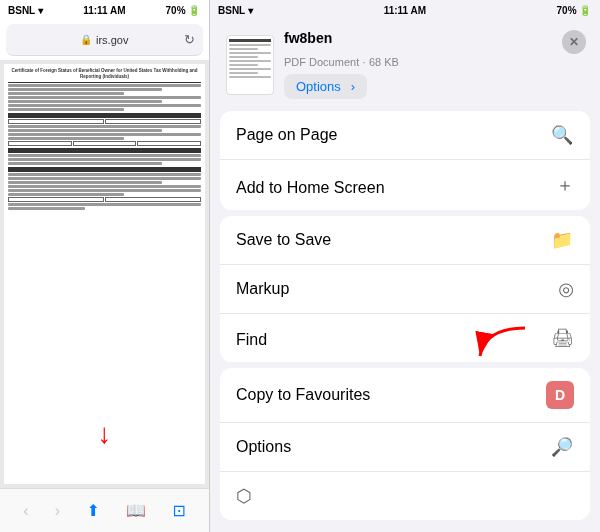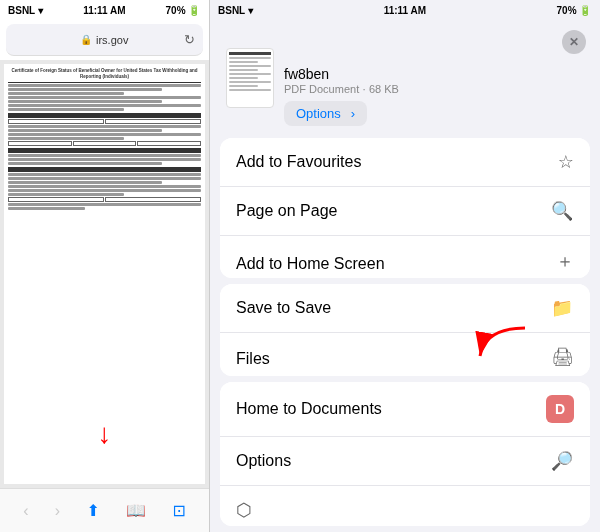--- a/index.html
+++ b/index.html
@@ -212,28 +212,27 @@
     .thumb-line.short { width: 70%; }
     .thumb-line.full { width: 100%; }
     .thumb-title-line {
       height: 3px;
       background: #444;
       width: 100%;
       margin: 1px 0;
     }
     .doc-name {
       font-size: 14px;
-      font-weight: 400;
+      font-weight: 700;
       color: #000;
-      margin-top: 36px;
     }
     .doc-meta {
       font-size: 11px;
       color: #888;
-      margin-top: 1px;
+      margin-top: 10px;
     }
 
     .options-btn {
       background: #e5e5ea;
       border: none;
       border-radius: 8px;
       padding: 5px 12px;
       font-size: 13px;
       color: #007aff;
       cursor: pointer;
@@ -415,47 +414,47 @@
     </div>
     <button class="close-btn">
       <span>✕</span>
     </button>
   </div>
 
   <div class="menu-list">
 
     <div class="menu-section">
       <div class="menu-item">
-        <span class="menu-item-label">Add to Favourites</span>
-        <span class="menu-item-icon">☆</span>
-      </div>
-      <div class="menu-item">
         <span class="menu-item-label">Page on Page</span>
         <span class="menu-item-icon">🔍</span>
       </div>
       <div class="menu-item">
         <span class="menu-item-label">Add to Home Screen</span>
         <span class="menu-item-icon">＋</span>
       </div>
     </div>
 
     <div class="menu-section">
       <div class="menu-item">
         <span class="menu-item-label">Save to Save</span>
         <span class="menu-item-icon">📁</span>
       </div>
-      <div class="menu-item">
-        <span class="menu-item-label">Files</span>
+      <div class="menu-item" style="position:relative;">
+        <span class="menu-item-label">Markup</span>
+        <span class="menu-item-icon">◎</span>
+      </div>
+      <div class="menu-item">
+        <span class="menu-item-label">Find</span>
         <span class="menu-item-icon">🖨</span>
       </div>
     </div>
 
     <div class="menu-section">
       <div class="menu-item">
-        <span class="menu-item-label">Home to Documents</span>
+        <span class="menu-item-label">Copy to Favourites</span>
         <span class="menu-item-icon" style="background:#e57373;color:#fff;border-radius:6px;width:28px;height:28px;display:flex;align-items:center;justify-content:center;font-size:14px;font-weight:bold;">D</span>
       </div>
       <div class="menu-item">
         <span class="menu-item-label">Options</span>
         <span class="menu-item-icon">🔎</span>
       </div>
       <div class="menu-item">
         <span class="menu-item-icon">⬡</span>
       </div>
     </div>

